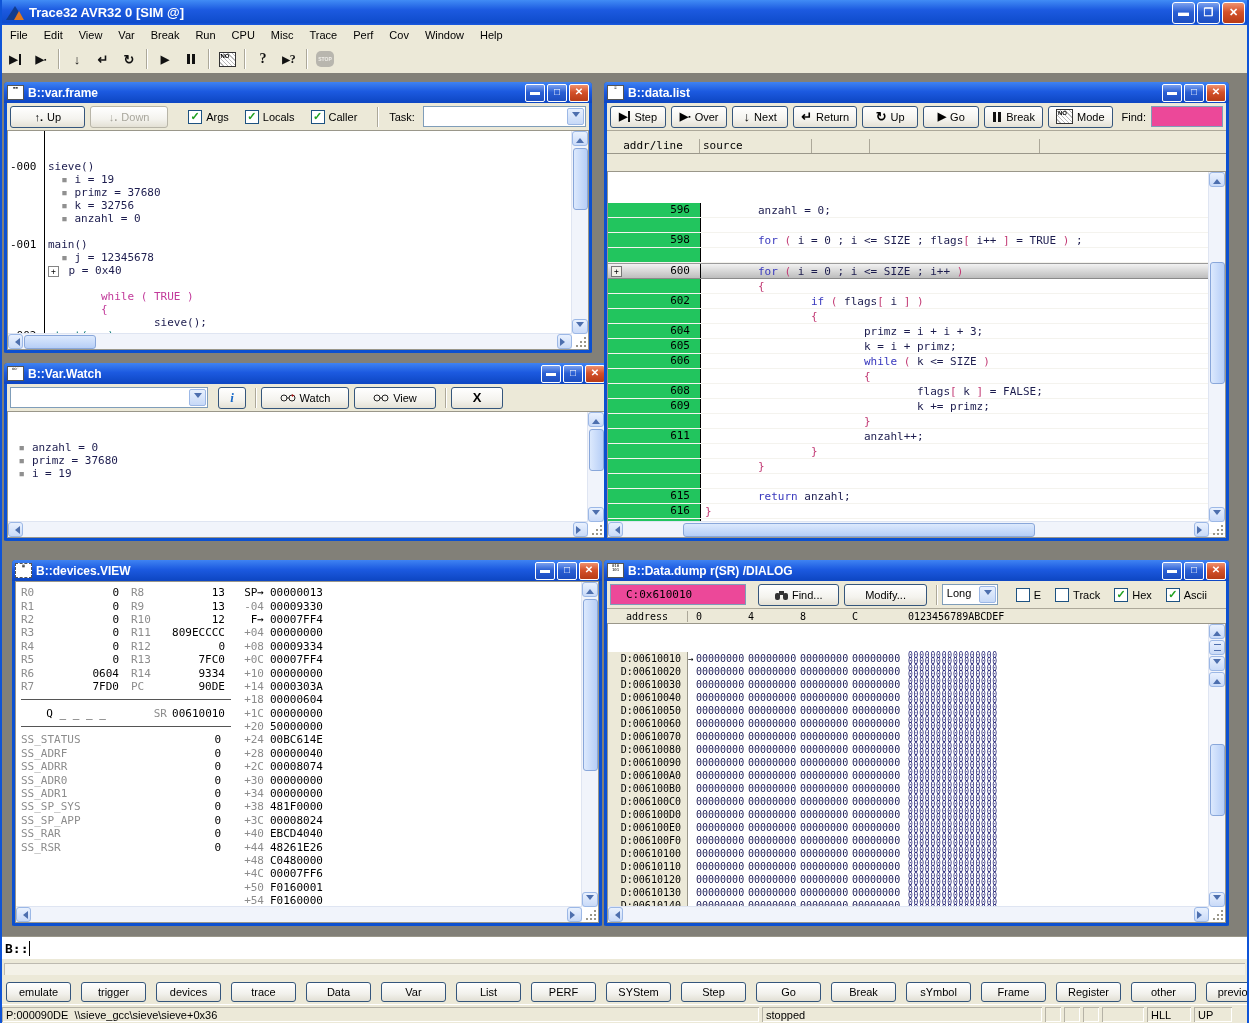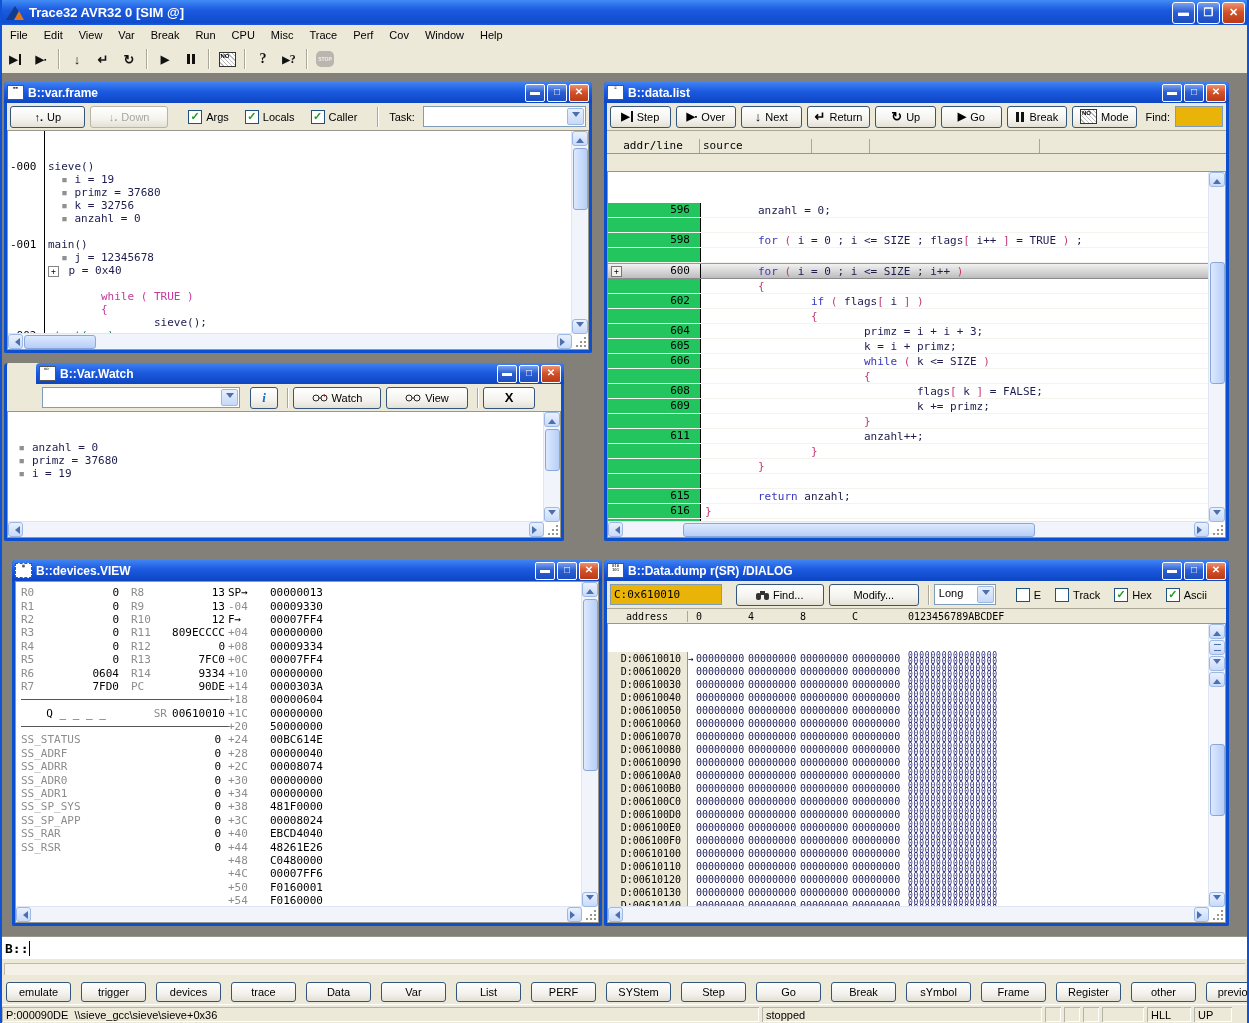--- a/index.html
+++ b/index.html
@@ -47,21 +47,21 @@
   .chk{display:flex;align-items:center;margin-right:16px;}
   .chkbox{width:12px;height:12px;border:1px solid #1d5281;background:#fff;margin-right:4px;color:#21a121;font-size:11px;line-height:11px;font-weight:bold;text-align:center;}
   .combo{position:relative;background:#fff;border:1px solid #7f9db9;height:19px;}
   .combo .cb{position:absolute;right:1px;top:1px;width:15px;bottom:1px;border:1px solid #9cb8e6;border-radius:2px;
     background:linear-gradient(180deg,#e7f0fd,#c7d9f7);display:flex;align-items:center;justify-content:center;}
   .tri{width:0;height:0;display:inline-block;}
   .tri-d{border:4px solid transparent;border-top:5px solid #4d6fae;margin-top:4px;}
   .tri-u{border:4px solid transparent;border-bottom:5px solid #4d6fae;margin-bottom:4px;}
   .tri-l{border:4px solid transparent;border-right:5px solid #4d6fae;margin-right:4px;}
   .tri-r{border:4px solid transparent;border-left:5px solid #4d6fae;margin-left:4px;}
-  .input{background:#eab308;border:1px solid #7f9db9;height:17px;font-family:"DejaVu Sans Mono",monospace;font-size:11px;padding:1px 3px;color:#000;}
+  .input{background:#ec4899;border:1px solid #7f9db9;height:17px;font-family:"DejaVu Sans Mono",monospace;font-size:11px;padding:1px 15px;color:#000;}
   
   .vsb{position:absolute;width:16px;top:0;bottom:0;right:0;background:#f1f4fb;border-left:1px solid #dfe5f2;}
   .hsb{position:absolute;height:15px;left:0;right:16px;bottom:0;background:#f1f4fb;border-top:1px solid #dfe5f2;display:flex;align-items:center;}
   .sbb{width:15px;height:15px;border:1px solid #9cb8e6;border-radius:3px;background:linear-gradient(180deg,#e9f1fe,#c9daf8);display:flex;align-items:center;justify-content:center;box-sizing:border-box;}
   .vsb .sbb{width:16px;}
   .sbthumb{position:absolute;left:1px;width:13px;border:1px solid #89a7da;border-radius:3px;background:linear-gradient(90deg,#dcE9fd,#b6cef7);}
   .hthumb{height:12px;border:1px solid #89a7da;border-radius:3px;background:linear-gradient(180deg,#dce9fd,#b6cef7);}
   .grip{position:absolute;right:1px;bottom:1px;width:13px;height:13px;background:
     radial-gradient(circle at 3px 11px,#9a978a 1px,transparent 1.5px),
     radial-gradient(circle at 7px 11px,#9a978a 1px,transparent 1.5px),
@@ -89,21 +89,21 @@
   .dlrow.hl .dlg{background:linear-gradient(180deg,#f2f2f2,#bdbdbd);}
   .plusbox{position:absolute;left:3px;top:2px;width:9px;height:9px;border:1px solid #777;background:#f2f1ea;font:8px/9px "DejaVu Sans Mono",monospace;text-align:center;color:#000;}
   
   .rrow{height:13.4px;display:grid;align-items:center;}
   .r4{grid-template-columns:34px 64px 46px 60px;}
   .r2{grid-template-columns:140px 60px;}
   .rsr{grid-template-columns:110px 36px 58px;}
   .rn{color:#8c8c8c;} .rv{text-align:right;color:#000;}
   .rhr{height:13.4px;position:relative;} .rhr::after{content:"";position:absolute;left:0;right:0;top:6px;border-top:1px solid #555;}
   .srow{height:13.4px;display:grid;grid-template-columns:36px 6px 70px;align-items:center;}
-  .so{color:#8c8c8c;} .so.dk{color:#000;} .sv{color:#000;grid-column:3;}
+  .so{color:#8c8c8c;text-align:right;} .so.dk{color:#000;} .sv{color:#000;grid-column:3;}
   
   .ddhead{height:14px;background:#ece9d8;display:flex;font-family:"DejaVu Sans Mono",monospace;font-size:10px;border-bottom:1px solid #9a978a;align-items:center;}
   .ddrow{height:13px;display:flex;align-items:center;}
   .ddg{width:80px;flex:none;background:#ece9d8;text-align:right;padding-right:6px;box-sizing:border-box;color:#000;height:100%;line-height:13px;border-right:1px solid #9a978a;font-size:10px;}
   .ddarrow{width:8px;flex:none;font-size:9px;color:#000;}
   .hexv{width:48px;flex:none;margin-right:4px;font-size:10px;color:#20205a;}
   .asc2{flex:none;margin-left:4px;font-family:"DejaVu Sans Mono",monospace;font-size:8px;line-height:6px;letter-spacing:0.8px;color:#2a2a7a;}
   
   .cmdline{position:absolute;left:0;top:936px;width:1245px;height:22px;background:#fff;border-top:1px solid #9a978a;border-bottom:1px solid #9a978a;display:flex;align-items:center;}
   .cmdprompt{font-family:"DejaVu Sans Mono",monospace;font-weight:bold;font-size:13px;color:#000;padding-left:3px;}
@@ -246,21 +246,21 @@
       </div>
       <div class="hsb">
         <div class="sbb"><span class="tri tri-l" style="margin:0;"></span></div>
         <div class="hthumb" style="width:70px;margin-left:1px;"></div>
         <div class="sbb" style="margin-left:auto;"><span class="tri tri-r" style="margin:0;"></span></div>
       </div>
       <div class="grip"></div>
     </div>
   </div>
 
-  <div class="win" style="left:2px;top:290px;width:560px;height:178px;padding-left:32px;">
+  <div class="win" style="left:2px;top:290px;width:604px;height:178px;">
     <div class="wtitle">
       <span class="wicon">oo⁺</span>
       <span>B::Var.Watch</span>
       <span class="wbtns">
         <span class="wb">▬</span>
         <span class="wb">□</span>
         <span class="wb close">✕</span>
       </span>
     </div>
     <div class="wtool">

